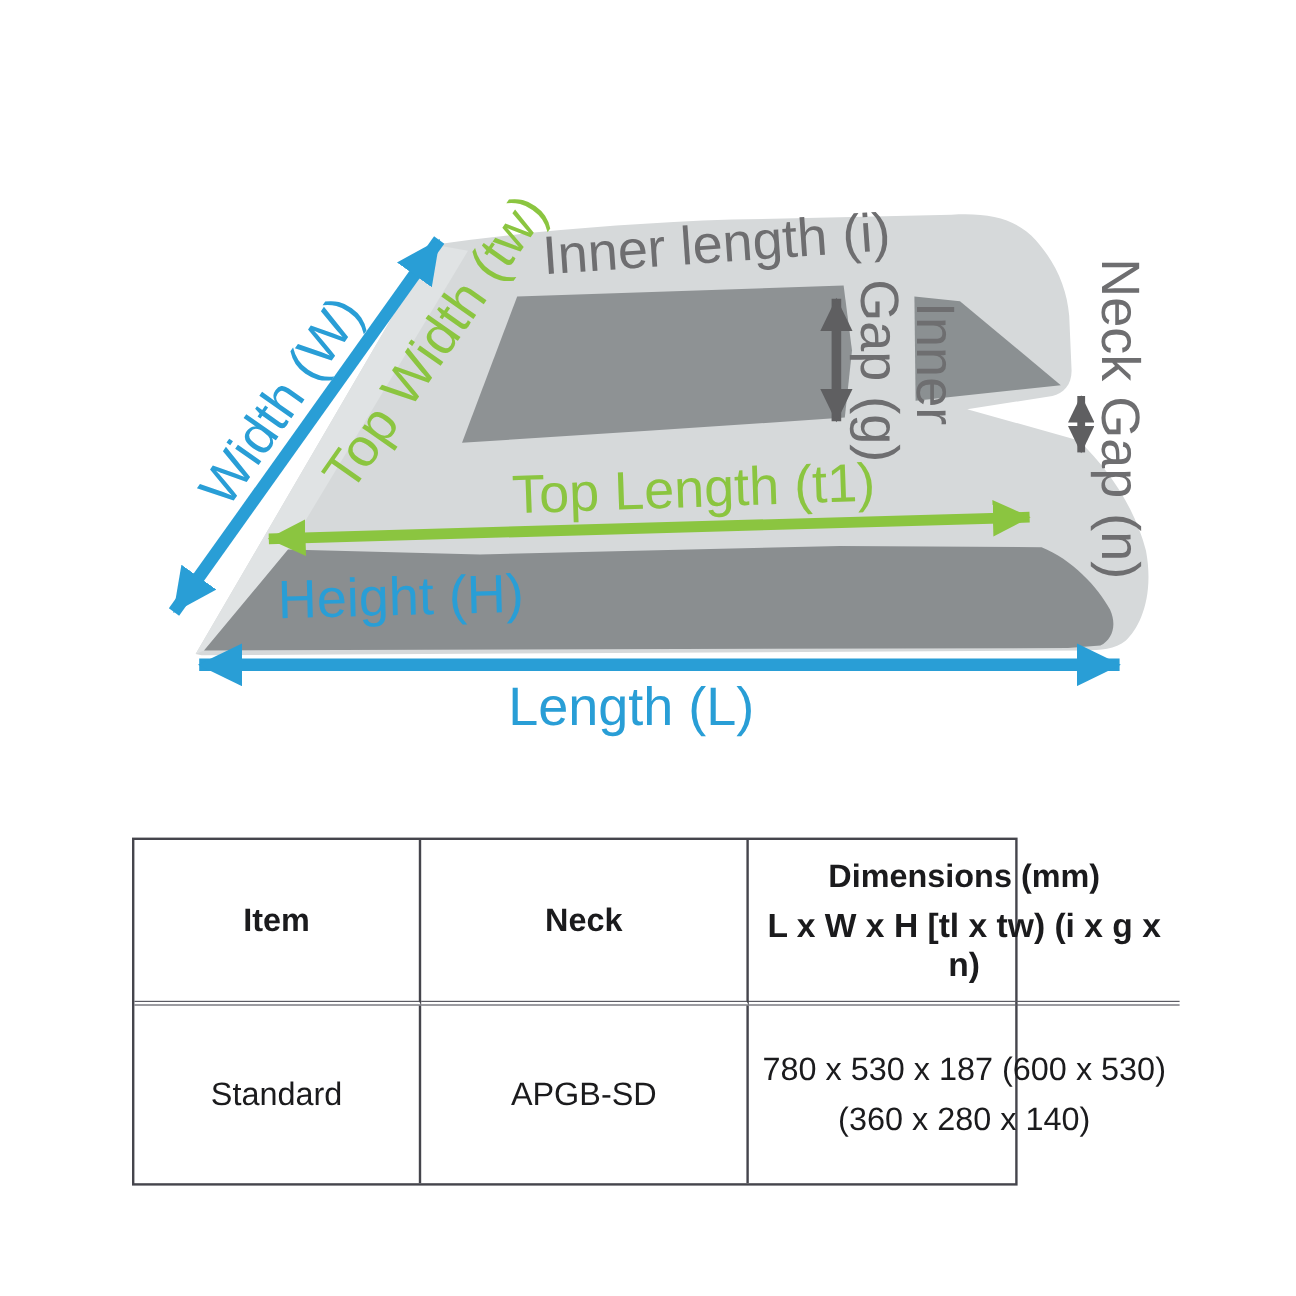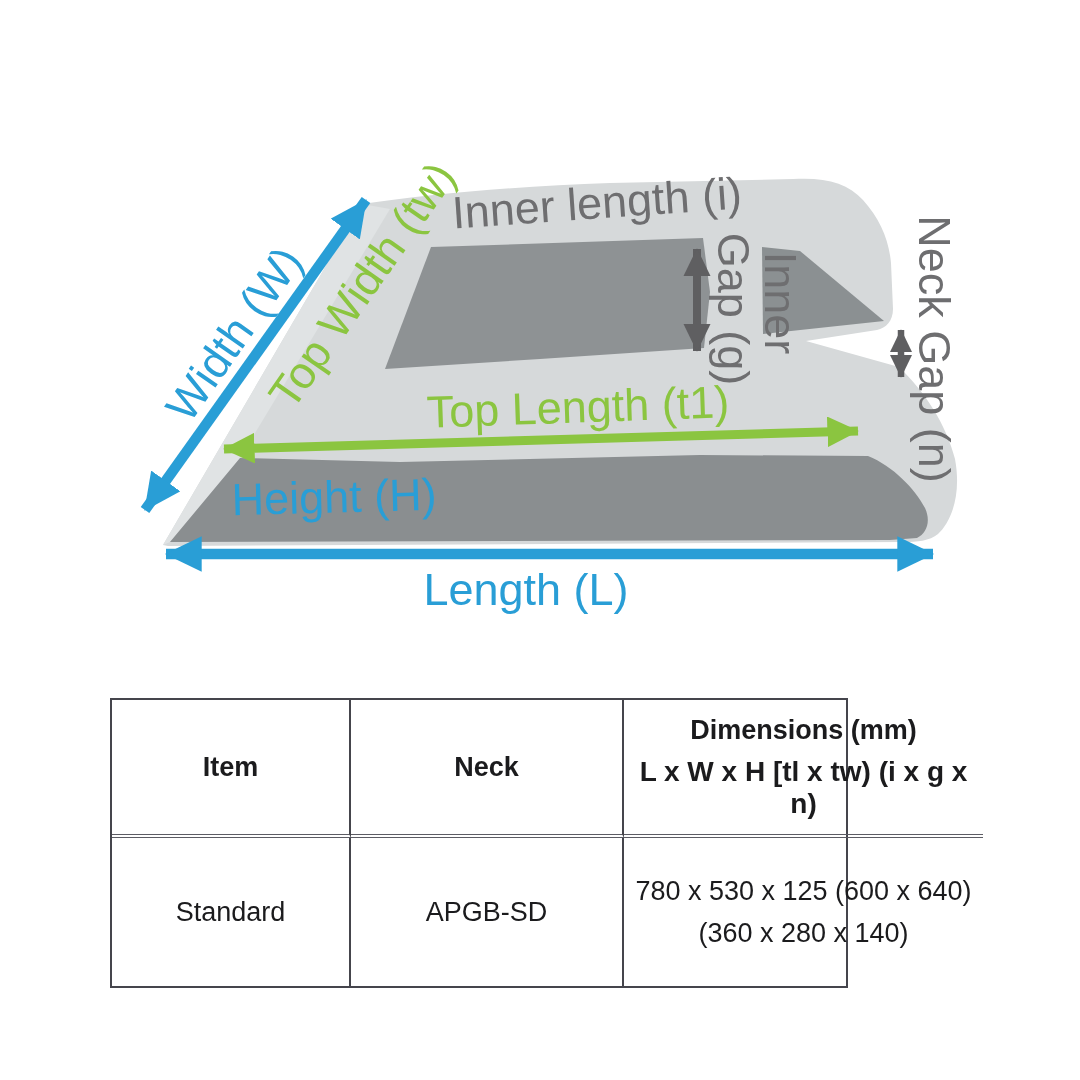--- a/index.html
+++ b/index.html
@@ -131,18 +131,18 @@
   <div class="spec-table">
     <div class="cell head">Item</div>
     <div class="cell head">Neck</div>
     <div class="cell head last">
       <div>Dimensions (mm)</div>
       <div class="sub">L x W x H [tl x tw) (i x g x n)</div>
     </div>
     <div class="cell body">Standard</div>
     <div class="cell body">APGB-SD</div>
     <div class="cell body last">
-      <div class="dims-line">780 x 530 x 125 (600 x 640)</div>
+      <div class="dims-line">780 x 530 x 187 (600 x 530)</div>
       <div class="dims-line">(360 x 280 x 140)</div>
     </div>
   </div>
 
 </div>
 
 </body></html>

